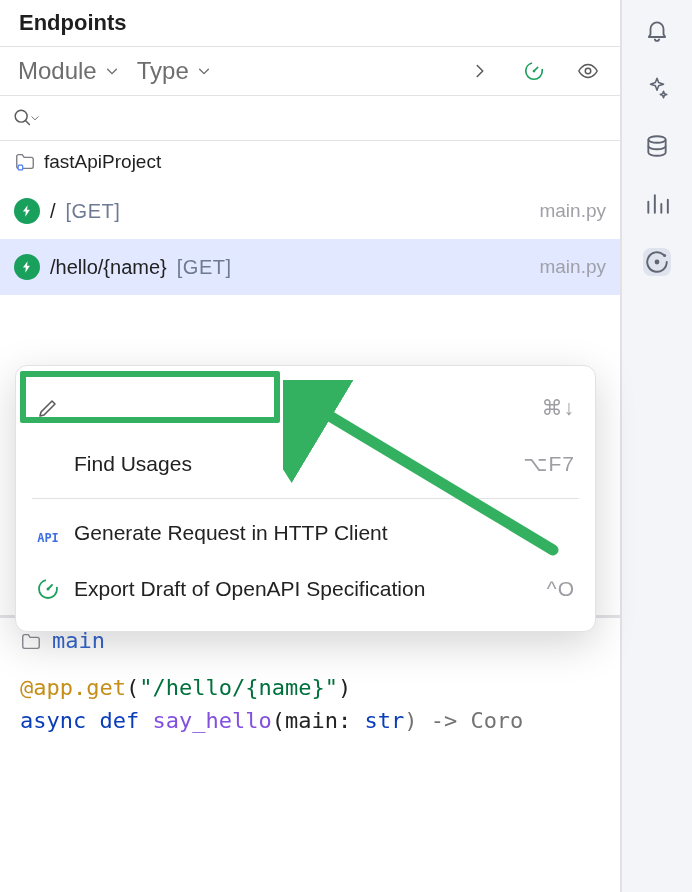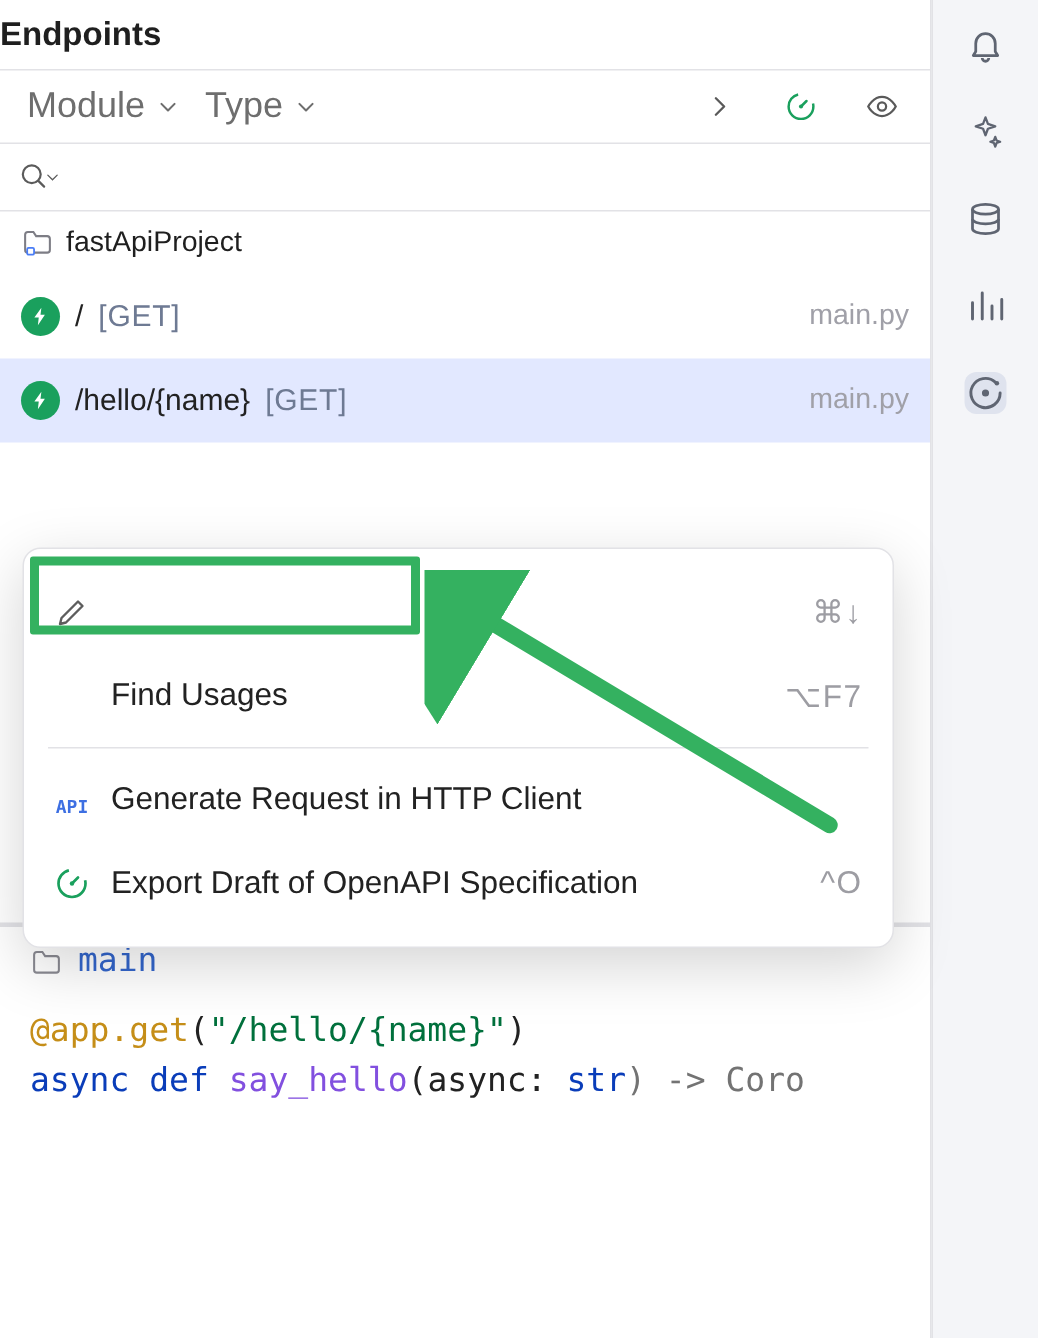--- a/index.html
+++ b/index.html
@@ -19,21 +19,21 @@
     --shortcut:#b3b3b9;
     --right-strip:#f4f5f8;
     --type-gray:#6e7a93;
     --code-green:#00862c;
     --code-str:#00703c;
     --menu-shortcut:#9d9da3;
   }
   html,body{margin:0;padding:0;background:var(--bg);font-family:-apple-system,BlinkMacSystemFont,"Segoe UI",Helvetica,Arial,sans-serif;color:var(--text);font-size:17px;-webkit-font-smoothing:antialiased}
   .root{display:flex;width:692px;height:892px;box-sizing:border-box;position:relative}
   .main{flex:1 1 auto;display:flex;flex-direction:column;border-right:1px solid var(--border);position:relative}
-  .header{display:flex;align-items:center;padding:10px 0;font-size:22px;font-weight:600;border-bottom:1px solid var(--border)}
+  .header{display:flex;align-items:center;padding:10px 19px;font-size:22px;font-weight:600;border-bottom:1px solid var(--border)}
   .toolbar{display:flex;align-items:center;gap:18px;padding:6px 14px 6px 18px;border-bottom:1px solid var(--border);font-size:24px}
   .tb-group{display:flex;align-items:center;gap:8px;color:var(--muted)}
   .spacer{flex:1}
   .icon-btn{display:inline-flex;align-items:center;justify-content:center;width:36px;height:36px;color:#5a5a5a}
   .icon-btn svg{width:22px;height:22px}
   .search-row{display:flex;align-items:center;height:44px;border-bottom:1px solid var(--border);padding:0 12px}
   .tree{padding:10px 14px;display:flex;align-items:center;gap:8px;border-bottom:0;font-size:19px}
   .list{display:flex;flex-direction:column}
   .endpoint-row{display:flex;align-items:center;gap:10px;height:56px;padding:0 14px;font-size:20px}
   .endpoint-row .file{margin-left:auto;color:var(--file);font-size:19px}
@@ -212,21 +212,21 @@
           <path d="M3 6a2 2 0 012-2h4l2 3h8a2 2 0 012 2v8a2 2 0 01-2 2H5a2 2 0 01-2-2V6z" stroke="#8a8a92" stroke-width="1.5"></path>
         </svg>
       <span class="module">main</span>
     </div>
 
     <div class="code">
       <div>
         <span class="c-decor">@app.get</span><span class="c-par">(</span><span class="c-str">"/hello/{name}"</span><span class="c-par">)</span>
       </div>
       <div>
-        <span class="c-kw">async </span><span class="c-kw">def </span><span class="c-func" style="color:#8250df;">say_hello</span><span class="c-par">(async: </span><span class="c-type">str</span><span class="c-ret">) -&gt; Coro</span>
+        <span class="c-kw">async </span><span class="c-kw">def </span><span class="c-func" style="color:#8250df;">say_hello</span><span class="c-par">(main: </span><span class="c-type">str</span><span class="c-ret">) -&gt; Coro</span>
       </div>
     </div>
   </div>
 
   <div class="right-strip">
     <div class="rs-icon">
         <svg viewBox="0 0 24 24" fill="none">
           <path d="M6 16V11a6 6 0 1112 0v5l1.5 2.5H4.5L6 16z" stroke="currentColor" stroke-width="1.7" stroke-linejoin="round"></path>
           <path d="M10 20a2 2 0 004 0" stroke="currentColor" stroke-width="1.7"></path>
         </svg>

